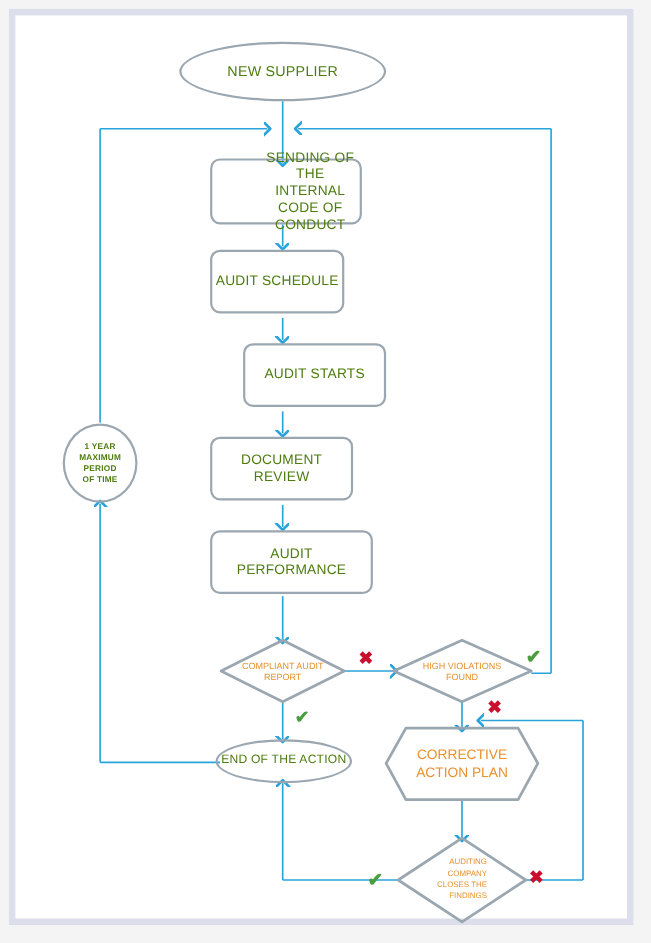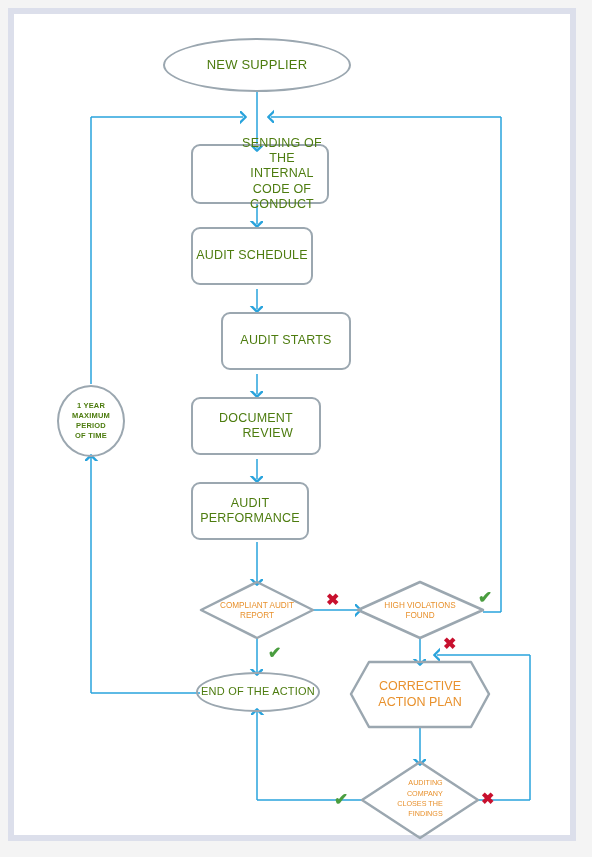--- a/index.html
+++ b/index.html
@@ -147,24 +147,24 @@
   <div class="node terminator" style="left:163px; top:38px; width:188px; height:54px;">NEW SUPPLIER</div>
 
   <div class="node process" style="left:191px; top:144px; width:138px; height:60px;padding-left:44px;">SENDING OF
 THE INTERNAL
 CODE OF CONDUCT</div>
 
   <div class="node process" style="left:191px; top:227px; width:122px; height:58px;">AUDIT SCHEDULE</div>
 
   <div class="node process" style="left:191px; top:312px; width:130px; height:58px;margin-left:30px;">AUDIT STARTS</div>
 
-  <div class="node process" style="left:191px; top:397px; width:130px; height:58px;text-align:right;">DOCUMENT
+  <div class="node process" style="left:191px; top:397px; width:130px; height:58px;">DOCUMENT
 REVIEW</div>
 
-  <div class="node process" style="left:191px; top:482px; width:118px; height:58px;">AUDIT
+  <div class="node process" style="left:191px; top:482px; width:148px; height:58px;">AUDIT
 PERFORMANCE</div>
 
   <div class="node circle-node" style="left:57px; top:385px; width:68px; height:72px;font-weight:bold;">1 YEAR
 MAXIMUM
 PERIOD
 OF TIME</div>
 
   <div class="diamond-label" style="left:197px; top:596px; width:120px; height:30px; font-size:8.2px;">COMPLIANT AUDIT
 REPORT</div>
 

